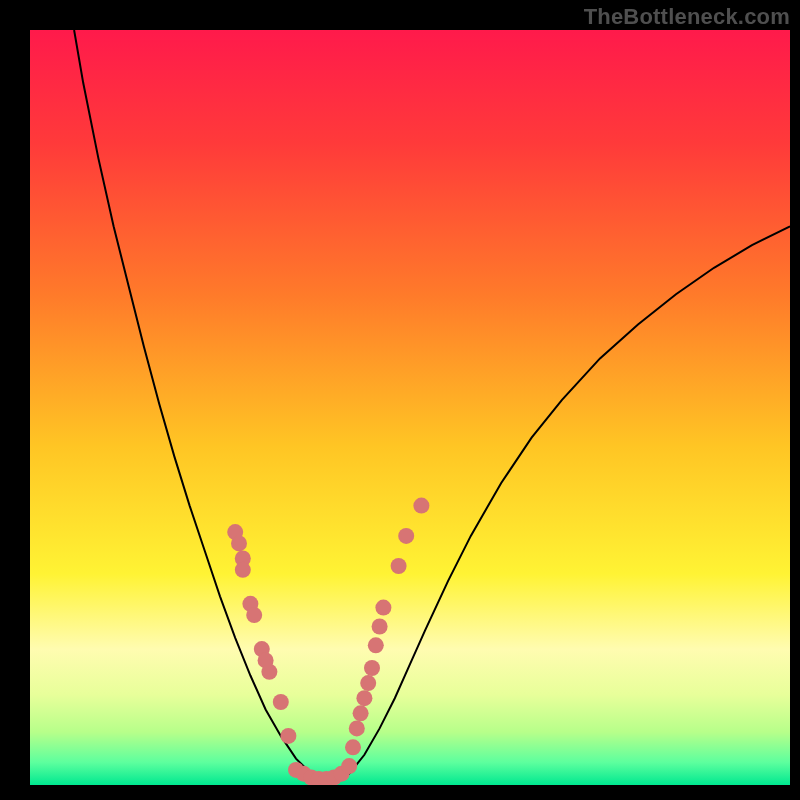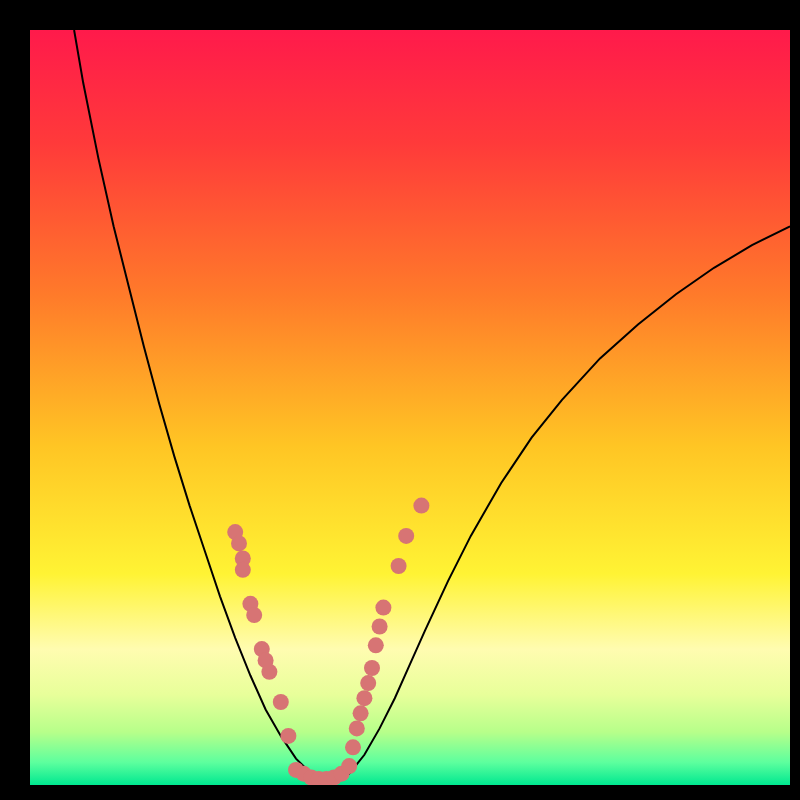--- a/index.html
+++ b/index.html
@@ -45,20 +45,21 @@
   }
   .marker {
     fill: #d77474;
     stroke: none;
   }
 </style>
 </head>
 <body>
 
 <div class="stage">
+  <div class="watermark">TheBottleneck.com</div>
 
   <div class="plot-area">
     <svg id="chart-svg" width="760" height="755" viewBox="0 0 760 755" preserveAspectRatio="none">
       <defs>
         <linearGradient id="bg-grad" x1="0" y1="0" x2="0" y2="1">
             <stop offset="0%" stop-color="#ff1a4b"></stop>
             <stop offset="15%" stop-color="#ff3a3a"></stop>
             <stop offset="35%" stop-color="#ff7a2a"></stop>
             <stop offset="55.00000000000001%" stop-color="#ffc524"></stop>
             <stop offset="72%" stop-color="#fff334"></stop>

